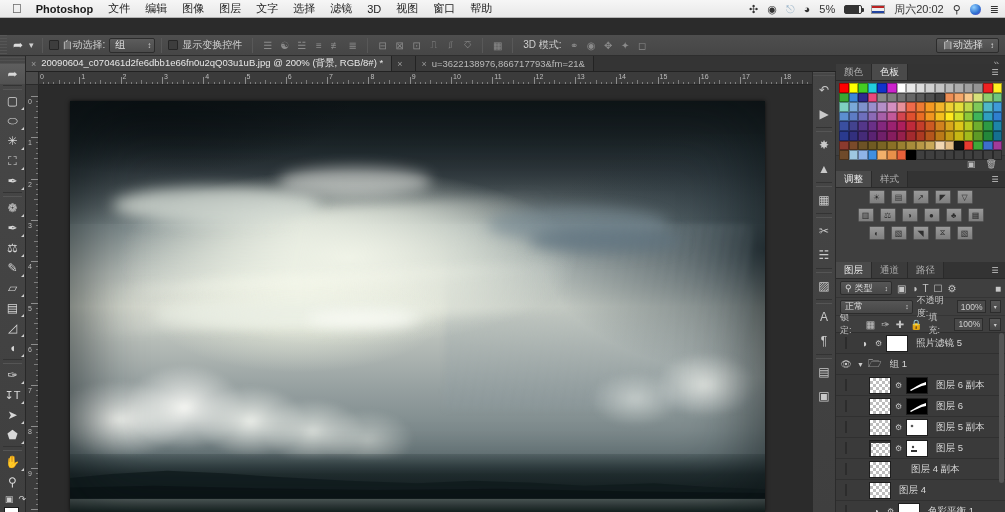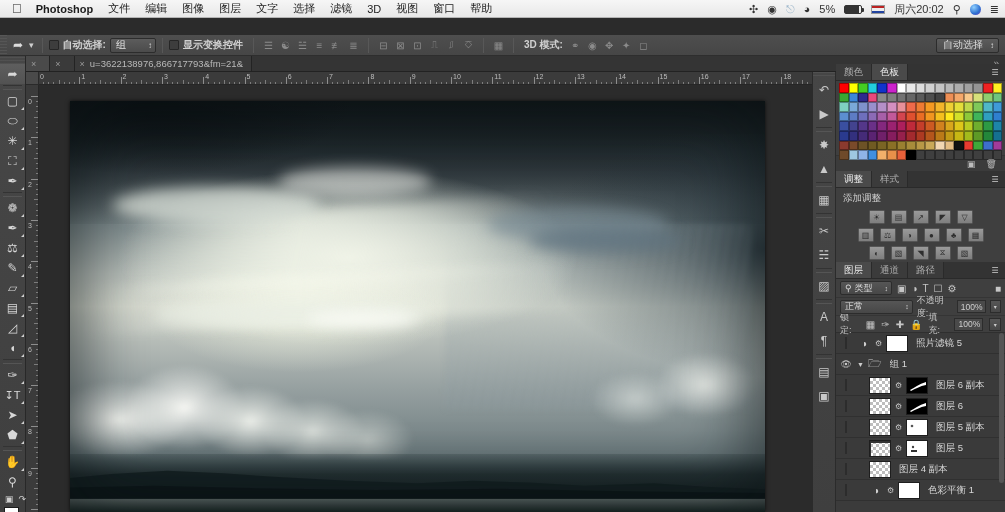--- a/index.html
+++ b/index.html
@@ -48,21 +48,21 @@
     position:absolute; top:35px; left:0; width:1005px; height:21px;
     background: linear-gradient(to bottom,#4e4e4e,#464646);
     border-bottom:1px solid #2e2e2e;
     display:flex; align-items:center; font-size:10px; color:#d0d0d0;
   }
   .grip { width:7px; height:21px; background:
       repeating-linear-gradient(to bottom,#5d5d5d 0 1px,transparent 1px 3px); opacity:.6; }
   .optbar .tool-ic { width:22px; text-align:center; font-size:12px; color:#dcdcdc; }
   .sep { width:1px; height:15px; background:#363636; border-right:1px solid #585858; margin:0 6px; }
   .cb { width:10px; height:10px; background:#3d3d3d; border:1px solid #262626; border-radius:1px; display:inline-block; vertical-align:middle; }
-  .lbl { margin:12px 4px;font-weight:bold; }
+  .lbl { margin:12px 4px; }
   .sel {
     background:linear-gradient(to bottom,#5c5c5c,#4b4b4b); border:1px solid #2c2c2c;
     border-radius:2px; height:15px; min-width:46px; display:inline-flex; align-items:center;
     padding:0 14px 0 5px; position:relative; color:#e4e4e4; font-size:10px;
   }
   .sel:after{content:"\2195"; position:absolute; right:3px; font-size:8px; color:#cfcfcf;}
   .abtn { width:17px; height:16px; display:inline-flex; align-items:center; justify-content:center;
           color:#8b8b8b; font-size:10px; }
   .ws {
     position:absolute; right:6px; background:linear-gradient(to bottom,#5c5c5c,#4b4b4b);
@@ -287,20 +287,21 @@
     <span class="abtn">◉</span>
     <span class="abtn">✥</span>
     <span class="abtn">✦</span>
     <span class="abtn">◻</span>
     <span class="ws">自动选择</span>
   </div>
 
   <div class="tabstrip">
     <div class="tab active">
       <span class="x">×</span>
+      <span>20090604_c070461d2fe6dbb1e66fn0u2qQ03u1uB.jpg @ 200% (背景, RGB/8#) *</span>
     </div>
     <div class="tab">
       <span class="x">×</span>
     </div>
     <div class="tab">
       <span class="x">×</span>
       <span>u=3622138976,866717793&amp;fm=21&amp;</span>
     </div>
     <div class="tabmore">»</div>
   </div>
@@ -816,21 +817,20 @@
       </div>
     </div>
 
     <div>
       <div class="ptabs">
         <div class="ptab on">调整</div>
         <div class="ptab">样式</div>
         <div class="pmenu">☰</div>
       </div>
       <div class="pbody" style="height:74px">
-        <div class="adjLabel">添加调整</div>
         <div class="adjRow">
           <span class="adjIc">☀</span>
           <span class="adjIc">▤</span>
           <span class="adjIc">↗</span>
           <span class="adjIc">◤</span>
           <span class="adjIc">▽</span>
         </div>
         <div class="adjRow">
           <span class="adjIc">▥</span>
           <span class="adjIc">⚖</span>
@@ -942,21 +942,27 @@
             <span class="maskth"><svg width="22" height="17" viewBox="0 0 22 17">
                 <path d="M4,9 L10,9 L10,11 L4,11 Z" fill="#333"></path>
                 <circle cx="6" cy="6" r="1.2" fill="#444"></circle>
               </svg></span>
             <span class="lname" style="margin-left: 4px;">图层 5</span>
           </div>
           <div class="layer">
             <span class="eye"><span class="eyebox"></span></span>
             <span style="width: 8px;"></span>
             <span class="thumb"></span>
-            <span class="lname" style="margin-left: 4px;">图层 4 副本</span>
+            <span class="lname" style="margin-left: 16px;">图层 4 副本</span>
+          </div>
+          <div class="layer">
+            <span class="eye"><span class="eyebox"></span></span>
+            <span style="width: 8px;"></span>
+            <span class="thumb"></span>
+            <span class="lname" style="margin-left: 4px;">图层 4</span>
           </div>
           <div class="layer">
             <span class="eye"><span class="eyebox"></span></span>
             <span style="width: 8px;"></span>
             <span class="adjth">◑</span>
             <span class="link">⚙</span>
             <span class="maskth"></span>
             <span class="lname" style="margin-left: 4px;">色彩平衡 1</span>
           </div>
         </div>

